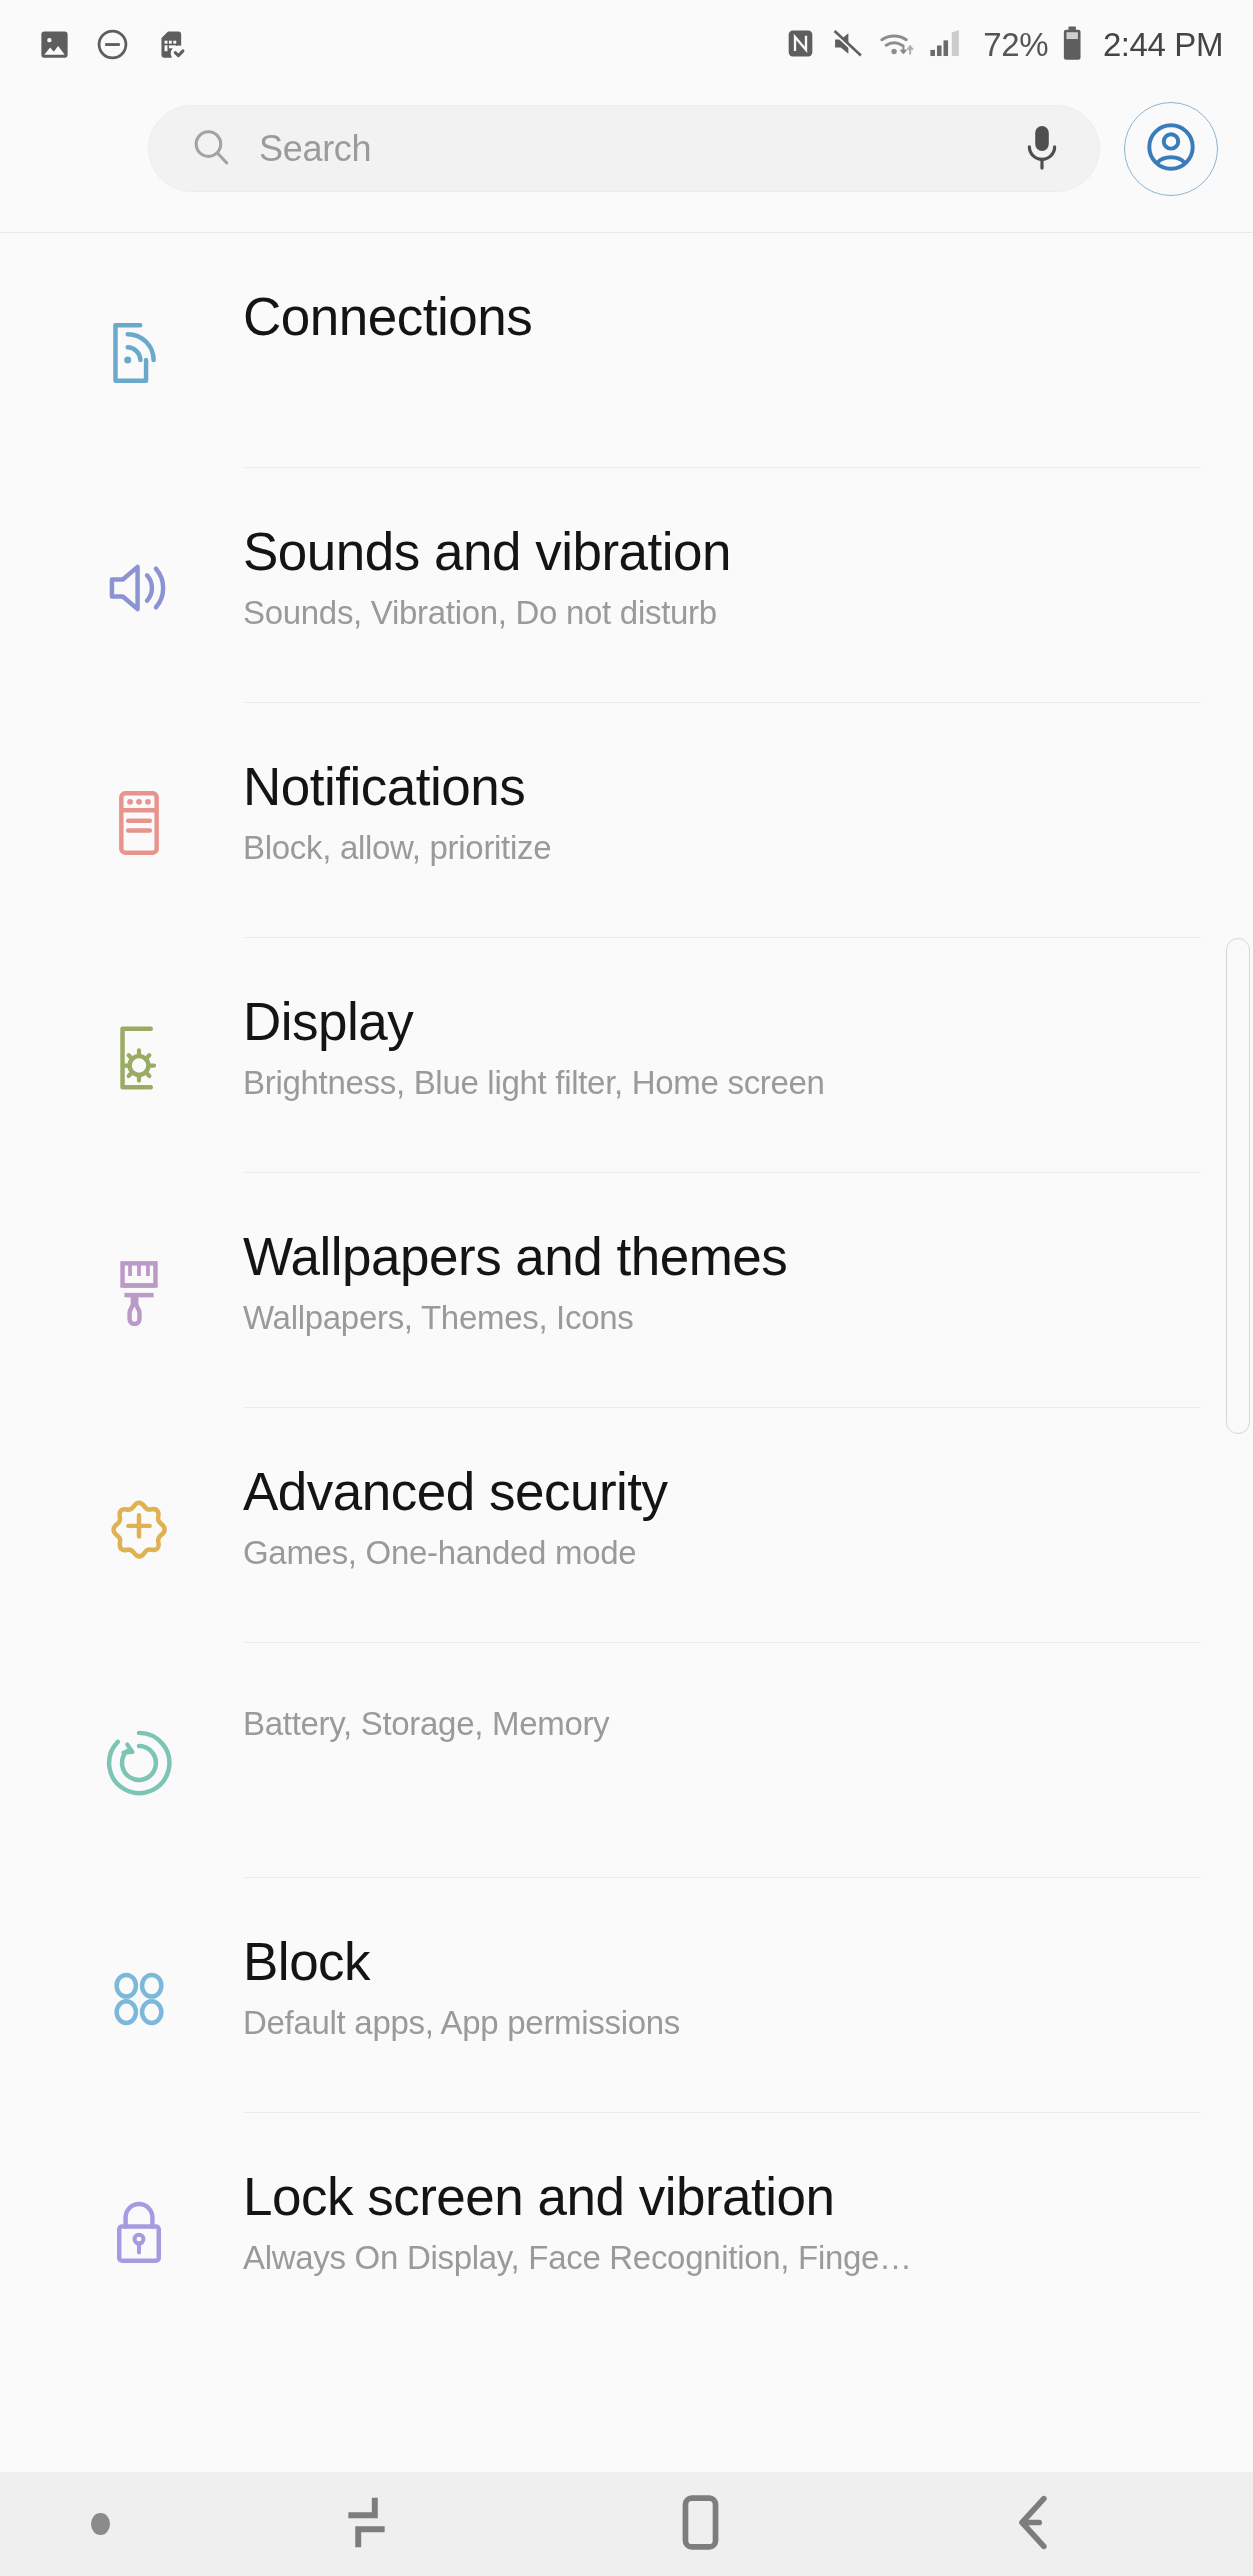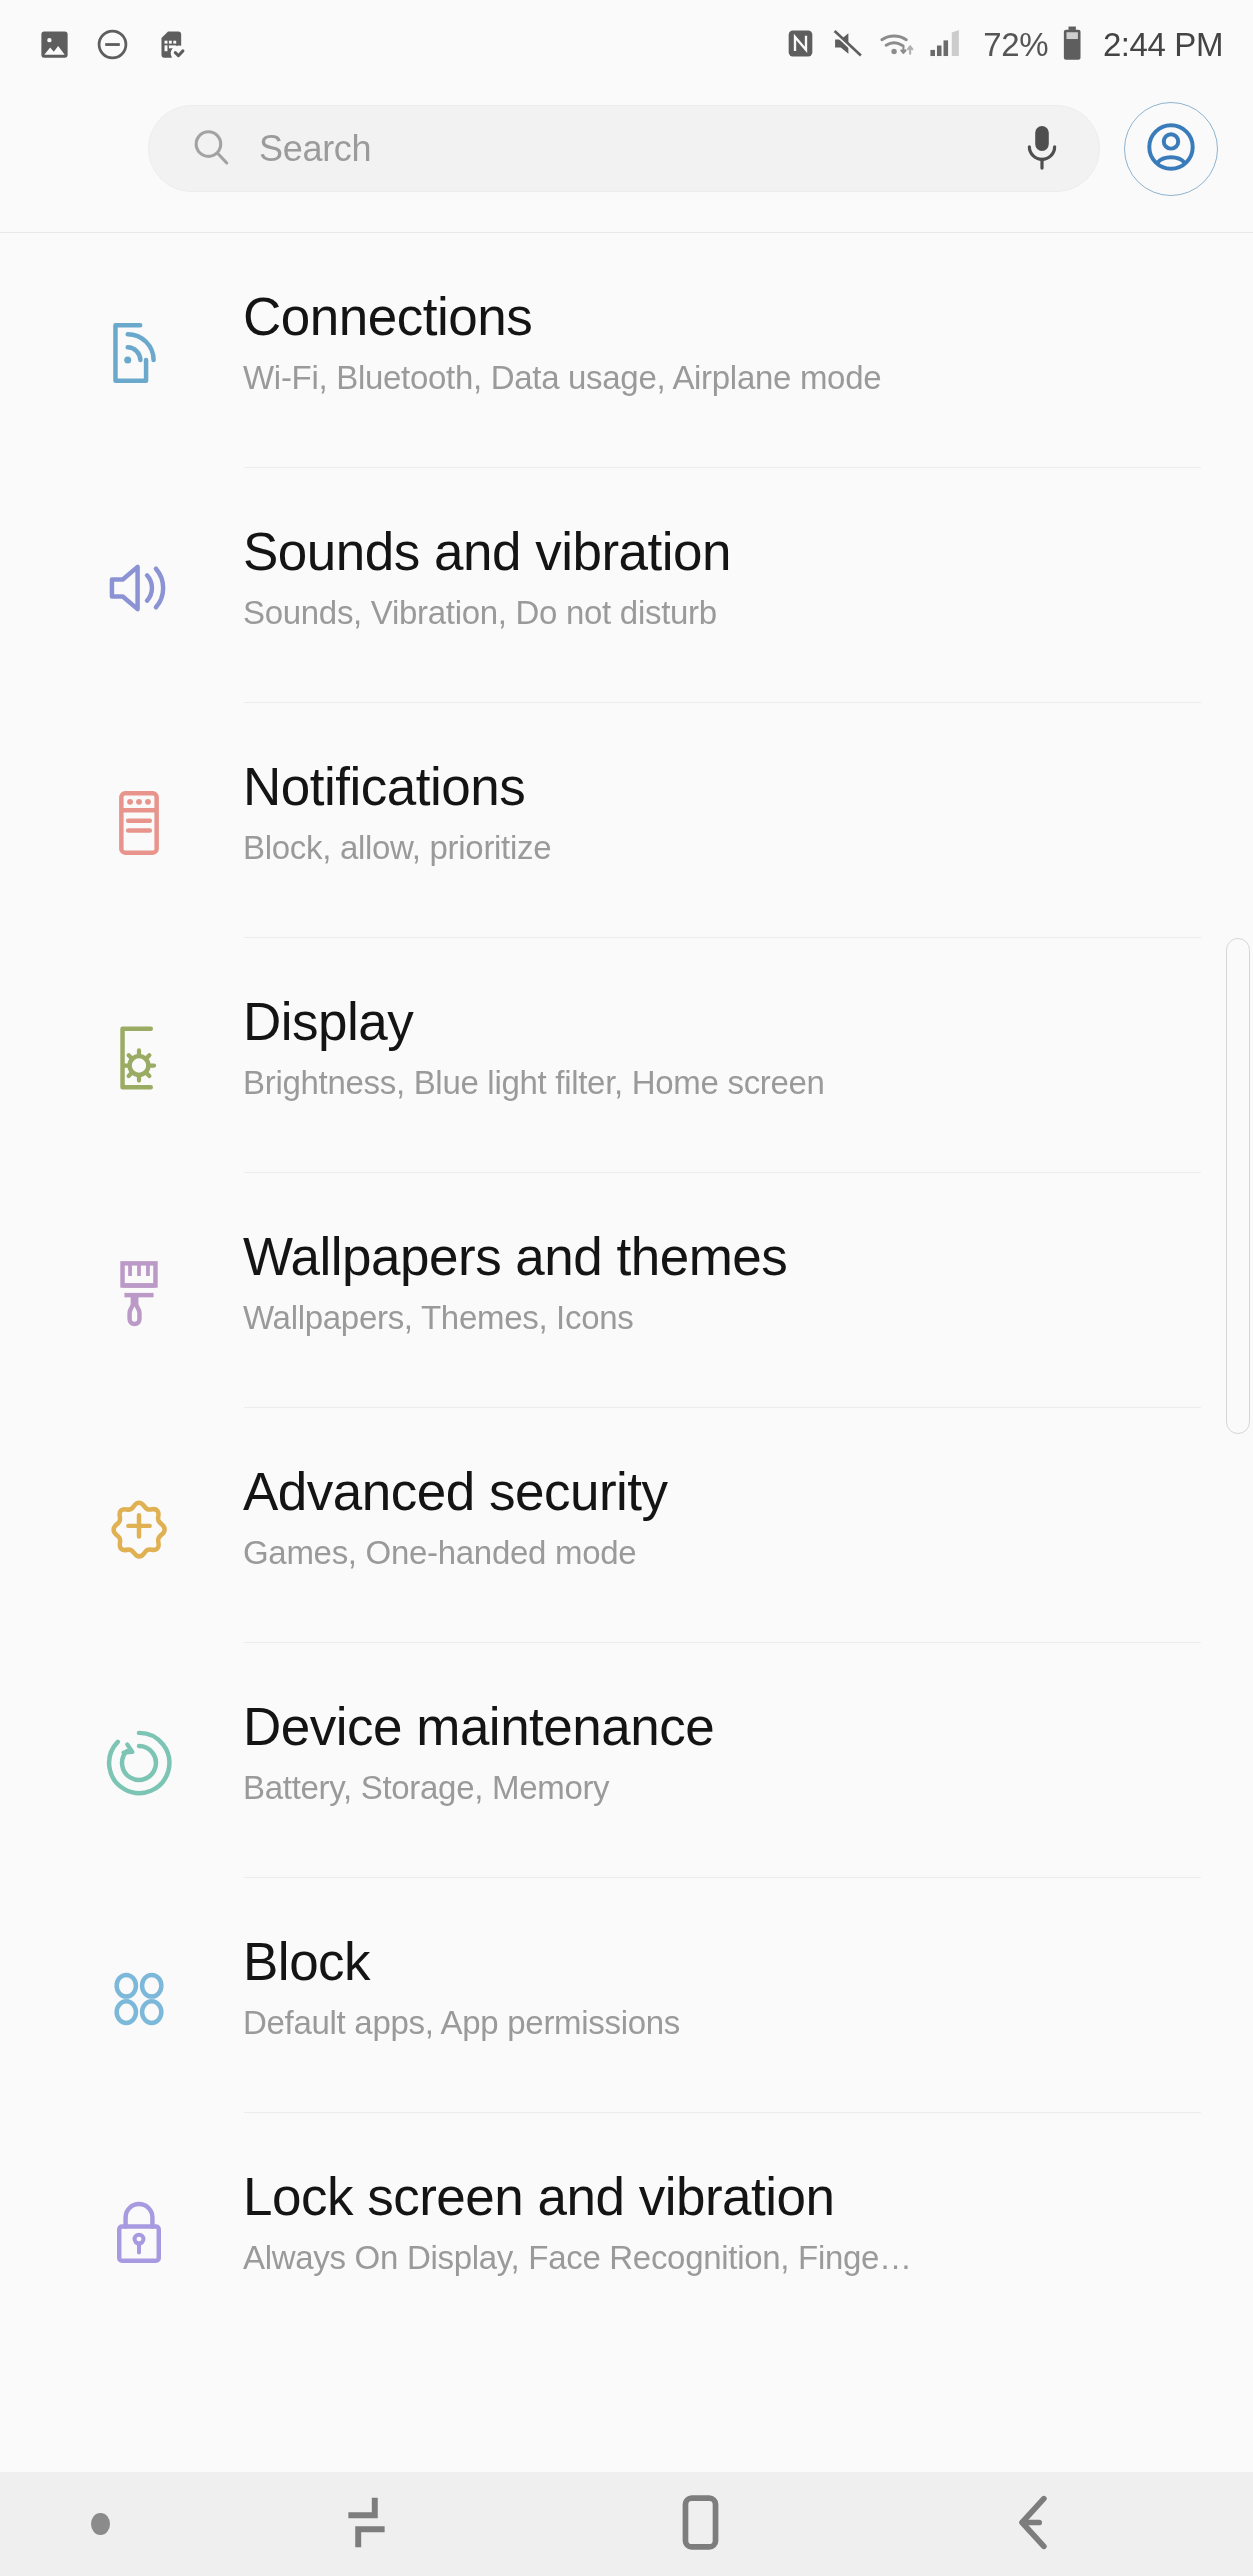--- a/index.html
+++ b/index.html
@@ -270,21 +270,20 @@
     <div class="item-icon">
       <svg width="80" height="80" viewBox="0 0 34 34">
         <path d="M7 5.2h10.5M7 5.2v23.6h13V20" fill="none" stroke="#6aa9cc" stroke-width="1.9" stroke-linecap="round" stroke-linejoin="round"></path>
         <path d="M12.2 14.6a5.6 5.6 0 0 1 5.4 5.4" fill="none" stroke="#6aa9cc" stroke-width="1.9" stroke-linecap="round"></path>
         <path d="M12.2 9a11 11 0 0 1 11 11" fill="none" stroke="#6aa9cc" stroke-width="1.9" stroke-linecap="round"></path>
         <circle cx="12.2" cy="20" r="1.5" fill="#6aa9cc"></circle>
       </svg>
     </div>
     <div class="item-text">
       <div class="item-title">Connections</div>
-      <div class="item-sub">Wi-Fi, Bluetooth, Data usage, Airplane mode</div>
     </div>
     <div class="divider"></div>
   </div>
 
   <div class="settings-item">
     <div class="item-icon">
       <svg width="80" height="80" viewBox="0 0 34 34">
         <path d="M5.5 13.4h4.6L16.4 8v18l-6.3-5.4H5.5z" fill="none" stroke="#8b93d4" stroke-width="1.9" stroke-linejoin="round"></path>
         <path d="M20.4 11.6a8 8 0 0 1 0 10.8" fill="none" stroke="#8b93d4" stroke-width="1.9" stroke-linecap="round"></path>
         <path d="M24.2 8.8a12.5 12.5 0 0 1 0 16.4" fill="none" stroke="#8b93d4" stroke-width="1.9" stroke-linecap="round"></path>
@@ -363,21 +362,20 @@
 
   <div class="settings-item">
     <div class="item-icon">
       <svg width="80" height="80" viewBox="0 0 34 34">
         <path d="M17 4.2a12.8 12.8 0 1 1-9 3.8" fill="none" stroke="#7cc4b4" stroke-width="1.9" stroke-linecap="round"></path>
         <path d="M17 9.8a7.2 7.2 0 1 1-5.1 2.1" fill="none" stroke="#7cc4b4" stroke-width="1.9" stroke-linecap="round"></path>
         <path d="M12 9.1l2.2 3.2-3.8.3" fill="none" stroke="#7cc4b4" stroke-width="1.8" stroke-linecap="round" stroke-linejoin="round"></path>
       </svg>
     </div>
     <div class="item-text">
-      <div class="item-title">Device maintenance</div>
       <div class="item-sub">Battery, Storage, Memory</div>
     </div>
     <div class="divider"></div>
   </div>
 
   <div class="settings-item">
     <div class="item-icon">
       <svg width="80" height="80" viewBox="0 0 34 34">
         <ellipse cx="11.6" cy="11.8" rx="4.1" ry="4.6" fill="none" stroke="#7cb8d9" stroke-width="1.9"></ellipse>
         <ellipse cx="22.4" cy="11.8" rx="4.1" ry="4.6" fill="none" stroke="#7cb8d9" stroke-width="1.9"></ellipse>

